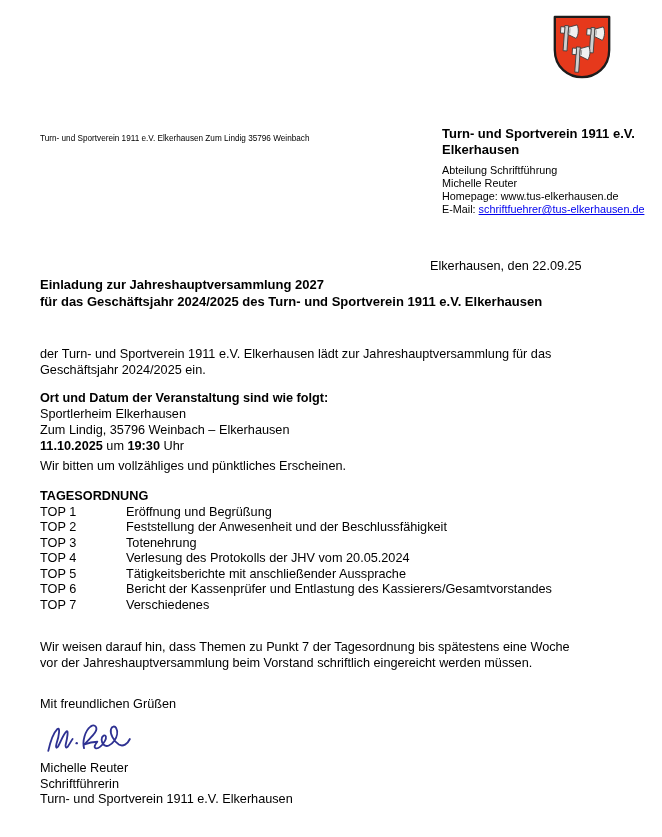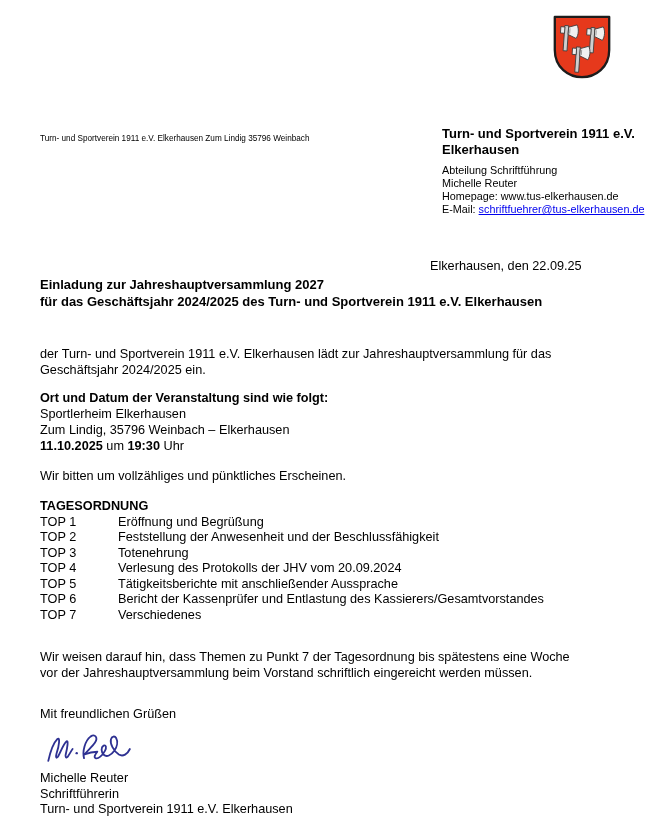--- a/index.html
+++ b/index.html
@@ -28,23 +28,23 @@
 
   
   #subject{left:40px;top:277px;font-weight:bold;font-size:13px;line-height:16.5px;white-space:nowrap;}
 
   
   #letter-body{left:40px;top:330px;width:600px;font-size:12.7px;line-height:16px;}
   .para{margin:0;}
   .mt-blank{margin-top:16px;}
   .venue{margin-top:12px;}
   .bold{font-weight:bold;}
-  #attendance{margin-top:14px;}
+  #attendance{margin-top:4px;}
   #agenda{margin-top:15px;line-height:15.5px;}
-  .agenda-row{display:flex;}
+  .agenda-row{display:flex;gap:8px;}
   .agenda-num{width:78px;flex:none;}
   #closing-note{margin-top:26px;}
   #regards{margin-top:25px;}
   #signature{margin-top:5px;height:44px;}
   #signer-block{line-height:15.5px;}
   .nowrap{white-space:nowrap;}
 </style>
 </head>
 <body>
 
@@ -123,21 +123,21 @@
     <div class="agenda-row">
       <span class="agenda-num">TOP 2</span>
       <span class="agenda-text">Feststellung der Anwesenheit und der Beschlussfähigkeit</span>
     </div>
     <div class="agenda-row">
       <span class="agenda-num">TOP 3</span>
       <span class="agenda-text">Totenehrung</span>
     </div>
     <div class="agenda-row">
       <span class="agenda-num">TOP 4</span>
-      <span class="agenda-text">Verlesung des Protokolls der JHV vom 20.09.2024</span>
+      <span class="agenda-text">Verlesung des Protokolls der JHV vom 20.05.2024</span>
     </div>
     <div class="agenda-row">
       <span class="agenda-num">TOP 5</span>
       <span class="agenda-text">Tätigkeitsberichte mit anschließender Aussprache</span>
     </div>
     <div class="agenda-row">
       <span class="agenda-num">TOP 6</span>
       <span class="agenda-text">Bericht der Kassenprüfer und Entlastung des Kassierers/Gesamtvorstandes</span>
     </div>
     <div class="agenda-row">

